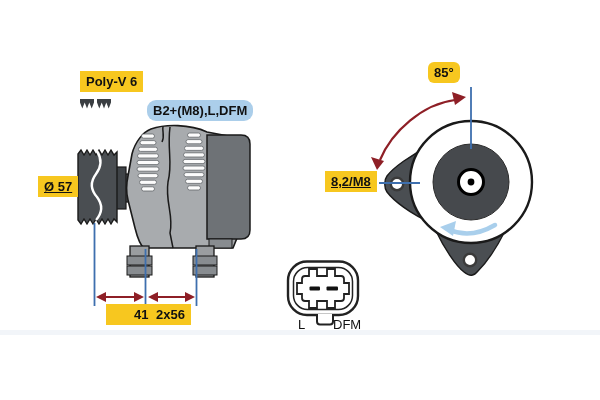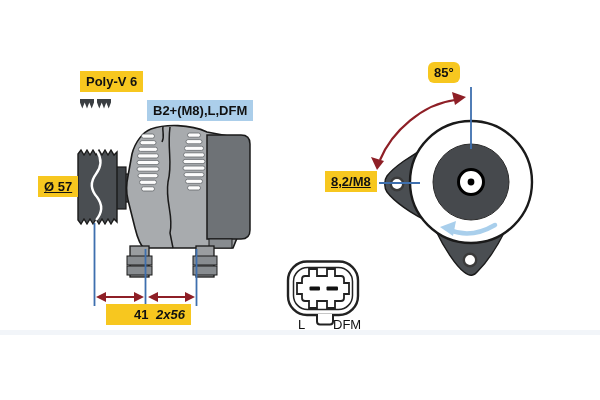--- a/index.html
+++ b/index.html
@@ -145,23 +145,23 @@
       <rect class="conn" x="288" y="261.5" width="70" height="53.5" rx="19"></rect>
       <rect class="conn-thin" x="293.5" y="267.5" width="59" height="42" rx="14"></rect>
       <path class="conn-cast" d="M302,283 V279 Q302,276 305,276 H309 V269 H317 V276 H327 V269 H335 V276 H341 Q344,276 344,279 V283 H349 V294 H344 V298 Q344,301 341,301 H335 V308 H327 V301 H317 V308 H309 V301 H305 Q302,301 302,298 V294 H297 V283 Z"></path>
       <rect class="pin" x="309.5" y="286.5" width="10.5" height="4" rx="1"></rect>
       <rect class="pin" x="326.5" y="286.5" width="11.5" height="4" rx="1"></rect>
       <path d="M317,314 V321.5 Q317,324.5 320,324.5 H330 Q333,324.5 333,321.5 V314" fill="#fff" stroke="#222" stroke-width="2"></path>
     </g>
   </svg>
 
   <div class="tag" style="left:80px;top:71px;">Poly-V 6</div>
-  <div class="tag tag-blue" style="left:147px;top:100px;">B2+(M8),L,DFM</div>
+  <div class="tag tag-blue" style="left:147px;top:100px;border-radius:9px;">B2+(M8),L,DFM</div>
   <div class="tag" style="left:38px;top:176px;text-decoration:underline;">Ø 57</div>
   <div class="tag" style="left:106px;top:304px;padding-left:28px;">41</div>
-  <div class="tag" style="left:150px;top:304px;font-style:italic;">2x56</div>
+  <div class="tag" style="left:150px;top:304px;">2x56</div>
   <div class="tag" style="left:428px;top:62px;border-radius:6px;">85°</div>
   <div class="tag" style="left:325px;top:171px;text-decoration:underline;">8,2/M8</div>
   <div class="conn-label" style="left:298px;top:318px;">L</div>
   <div class="conn-label" style="left:333px;top:318px;">DFM</div>
 
   <div class="strip"></div>
 </div>
 
 </body></html>

